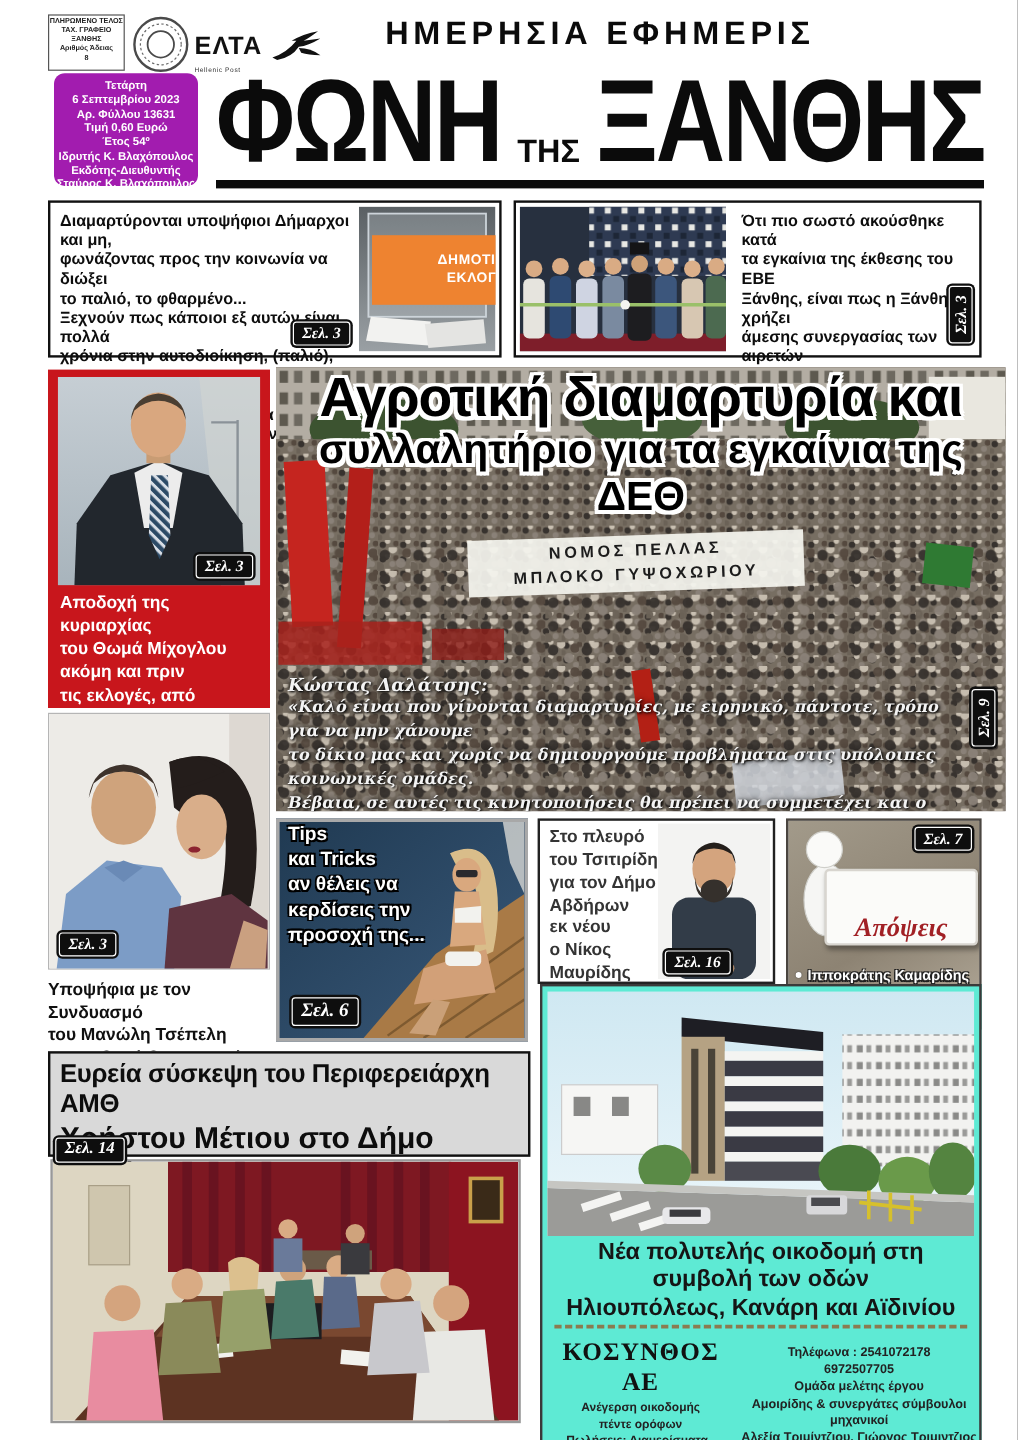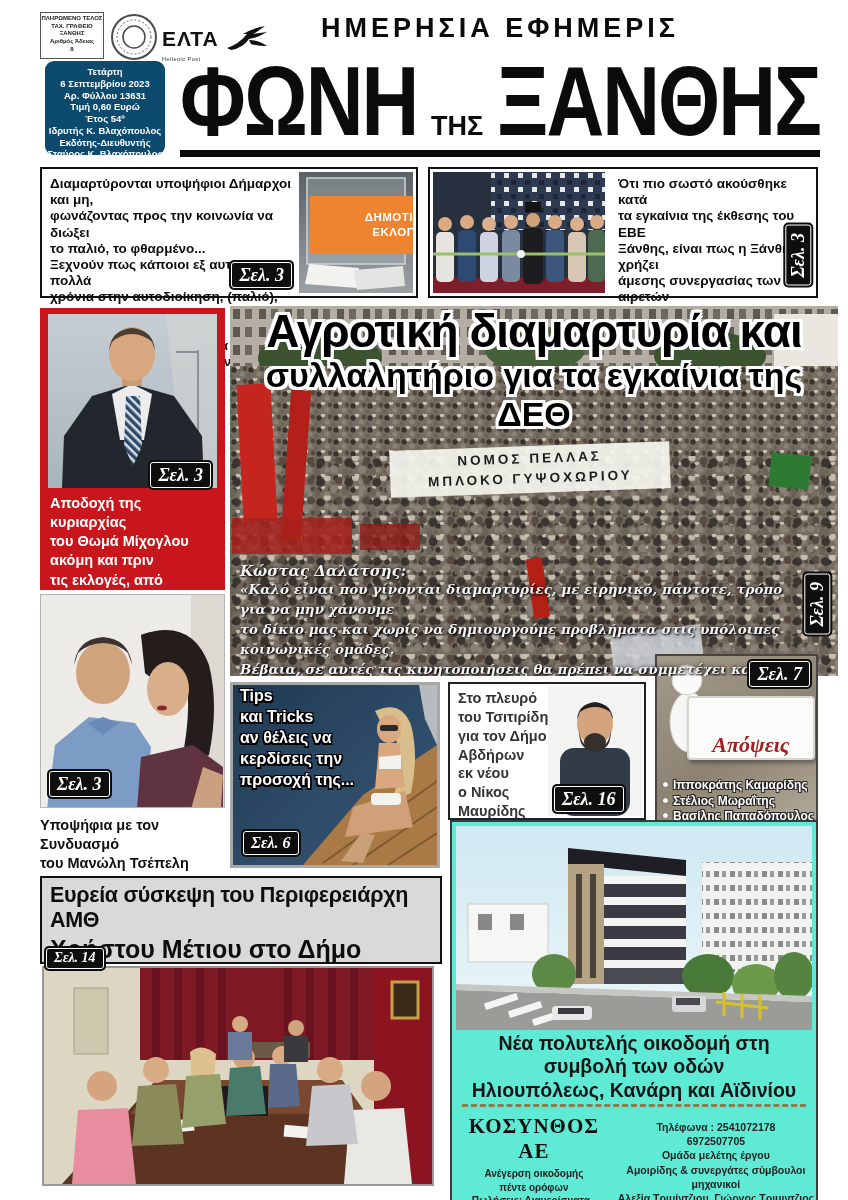--- a/index.html
+++ b/index.html
@@ -4,33 +4,33 @@
 <style>
   html,body{margin:0;padding:0;background:#888;}
   .page{position:relative;width:848px;height:1200px;background:#fff;margin:0 auto;
         font-family:"Liberation Sans",sans-serif;overflow:hidden;}
   .abs{position:absolute;}
   .pre{white-space:pre-line;}
 
   
   .badge{position:absolute;background:#0e0e0e;color:#fff;
          font-family:"Liberation Serif",serif;font-style:italic;font-weight:bold;
-         font-size:18px;line-height:1.35;padding:0 7px;border:1px solid #fff;
+         font-size:13px;line-height:1.35;padding:0 7px;border:1px solid #fff;
          box-shadow:0 0 0 2px #0e0e0e;border-radius:3px;z-index:30;}
   .badge-v{writing-mode:vertical-rl;transform:rotate(180deg);padding:7px 0;}
 
   
   .postal{left:40px;top:12px;width:64px;height:47px;border:1px solid #555;
           font-size:6px;font-weight:bold;text-align:center;line-height:1.28;
           color:#222;padding-top:2px;box-sizing:border-box;}
   .stamp{left:110px;top:13px;}
   .elta{left:162px;top:22px;width:110px;}
   .elta-name{font-size:21px;font-weight:900;color:#111;letter-spacing:1px;display:inline-block;vertical-align:middle;}
   .elta-sub{font-size:5.5px;color:#333;letter-spacing:.5px;}
-  .issue{left:45px;top:61px;width:120px;height:94px;background:#0c4a6e;border-radius:9px;
+  .issue{left:45px;top:61px;width:120px;height:94px;background:#a21caf;border-radius:9px;
          color:#fff;font-weight:bold;font-size:9.5px;line-height:1.24;text-align:center;
          padding-top:5px;box-sizing:border-box;}
   .tagline{left:180px;top:13px;width:640px;text-align:center;font-size:27px;font-weight:900;
            letter-spacing:4px;color:#0b0b0b;}
   .mast{left:180px;top:40px;width:640px;height:108px;display:flex;align-items:flex-end;
         justify-content:space-between;color:#0b0b0b;}
   .mast .big{font-size:80px;font-weight:900;letter-spacing:-2px;line-height:.95;
              transform:scaleY(1.22);transform-origin:bottom;}
   .mast .mid{font-size:27px;font-weight:900;margin:0 4px 6px 4px;}
   .mastbar{left:180px;top:150px;width:640px;height:7px;background:#0b0b0b;}
@@ -78,21 +78,21 @@
   .tips-text{position:absolute;left:7px;top:0;color:#fff;font-weight:900;font-size:16px;
              line-height:1.32;z-index:10;
              text-shadow:-1.5px -1.5px 0 #000,1.5px -1.5px 0 #000,-1.5px 1.5px 0 #000,
                          1.5px 1.5px 0 #000,0 1.5px 0 #000,0 -1.5px 0 #000;}
   .tips-badge{left:10px;bottom:10px;font-size:16px;}
   .mavbox{left:448px;top:682px;width:198px;height:138px;border:2px solid #222;background:#fff;
           box-sizing:border-box;overflow:hidden;}
   .mav-text{position:absolute;left:8px;top:5px;color:#343434;font-weight:bold;
             font-size:14.5px;line-height:1.3;}
   .mav-photo{position:absolute;right:2px;top:2px;width:94px;height:130px;overflow:hidden;}
-  .apobox{left:655px;top:654px;width:163px;height:176px;border:2px solid #4a4540;box-sizing:border-box;
+  .apobox{left:655px;top:682px;width:163px;height:176px;border:2px solid #4a4540;box-sizing:border-box;
           background:linear-gradient(150deg,#a29a8a,#8d8373 55%,#b5ac9c);overflow:hidden;}
   .apo-board{position:absolute;left:30px;top:40px;width:124px;height:60px;background:#fbfbf9;
              border:2px solid #d8d5cf;border-radius:4px;box-shadow:2px 3px 4px rgba(0,0,0,.35);
              display:flex;align-items:flex-end;justify-content:center;}
   .apo-title{font-family:"Liberation Serif",serif;font-style:italic;color:#a12025;
              font-size:22px;font-weight:bold;}
   .apo-names{position:absolute;left:6px;bottom:3px;margin:0;padding:0;list-style:none;
              color:#fff;font-weight:bold;font-size:12px;line-height:1.3;
              text-shadow:-1px -1px 0 #222,1px -1px 0 #222,-1px 1px 0 #222,1px 1px 0 #222;}
   .apo-names .dot{display:inline-block;width:5px;height:5px;background:#fff;border-radius:50%;

